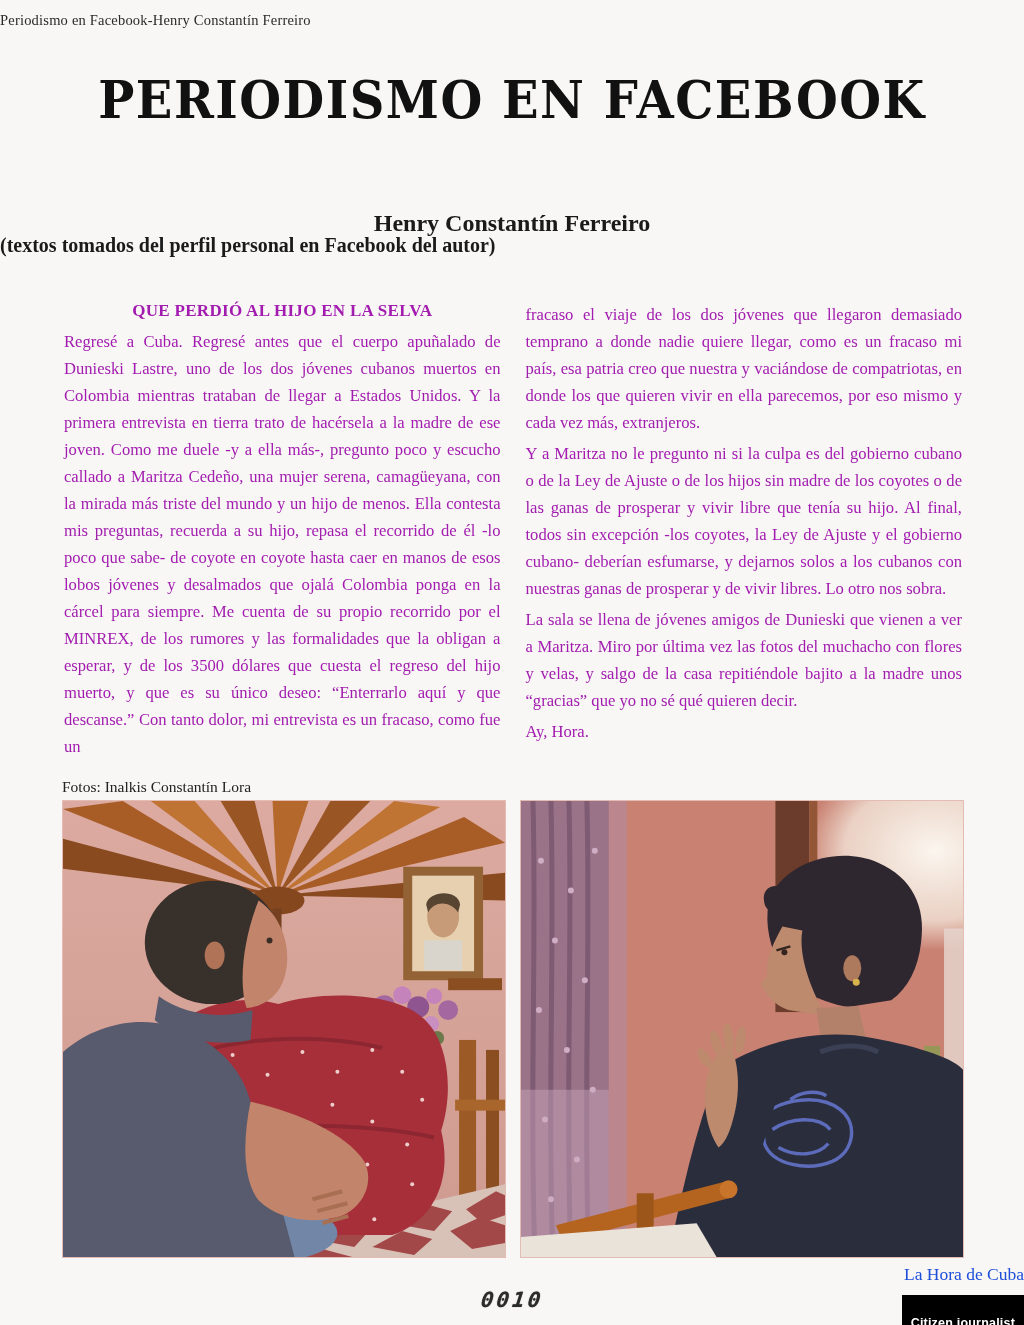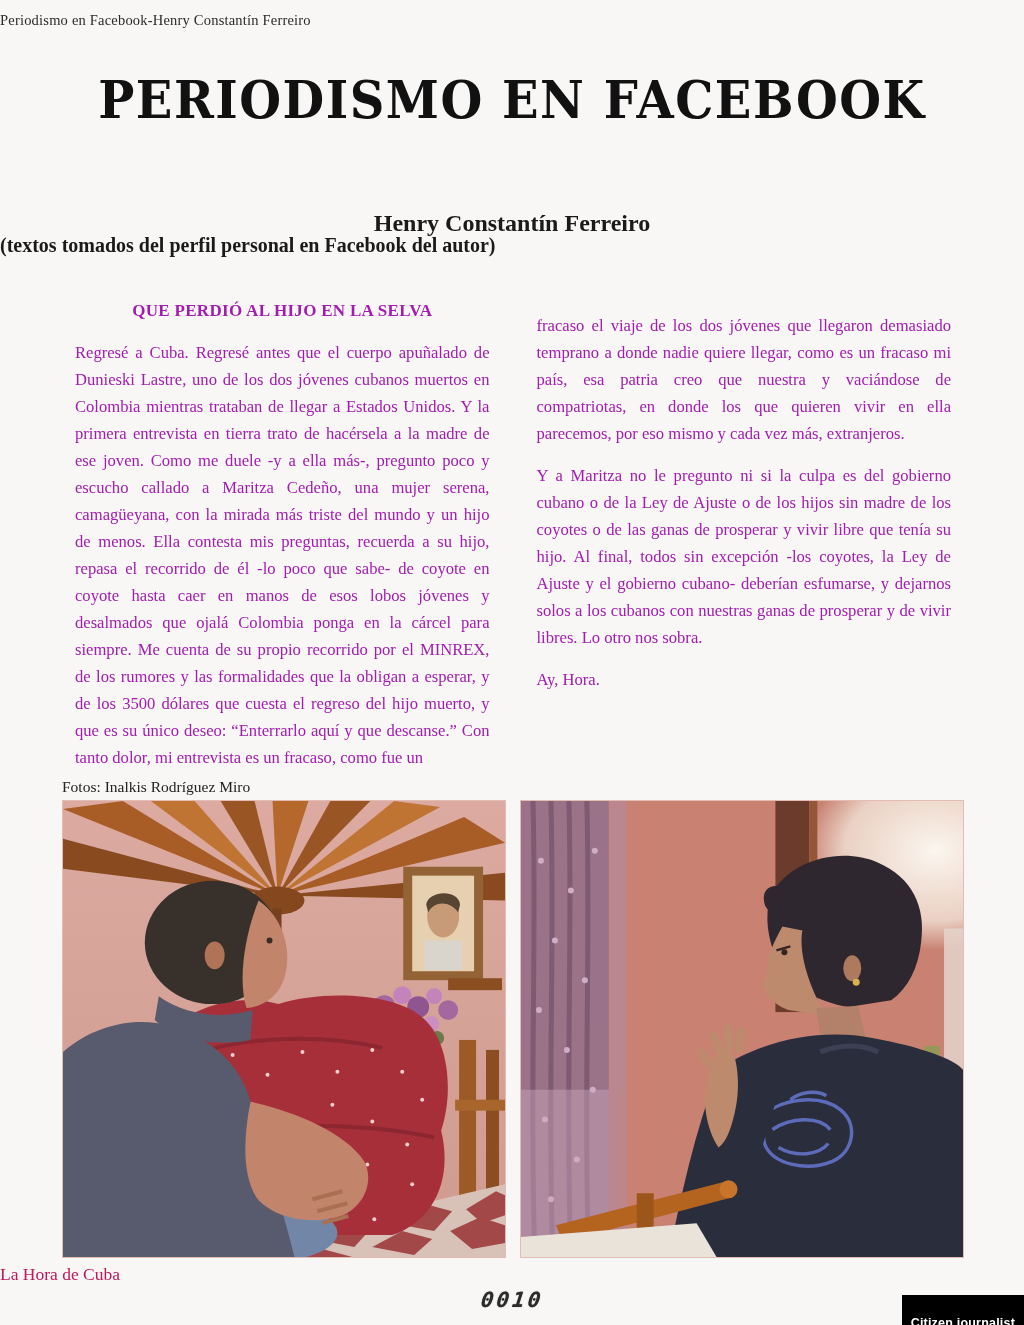--- a/index.html
+++ b/index.html
@@ -24,34 +24,34 @@
   }
   .subtitle{
     position:absolute;top:234px;left:0;width:100%;
     text-align:left;font-size:20px;font-weight:bold;color:#1a1a1a;
   }
   .columns{
     position:absolute;top:297px;left:60px;width:906px;height:478px;
     display:flex;gap:17px;overflow:hidden;
   }
   .col{flex:1 1 0;text-align:justify;font-size:16.6px;line-height:27px;color:#a21caf;}
-  .col p{margin:15px;}
+  .col p{margin:4px;}
   .col-heading{text-align:center;font-weight:bold;font-size:17px;letter-spacing:.3px;}
   .photo-credit{
     position:absolute;top:778px;left:62px;font-size:15.5px;color:#222;
   }
   .photos{
     position:absolute;top:800px;left:62px;width:902px;height:458px;
     display:flex;gap:14px;
   }
   .photos figure{margin:0;width:444px;height:458px;border:1px solid #e3bcb4;box-sizing:border-box;}
   .photos svg{display:block;width:100%;height:100%;}
   .footer-pub{
     position:absolute;top:1264px;left:0;width:100%;
-    text-align:left;font-size:17.5px;color:#be185d;
+    text-align:right;font-size:17.5px;color:#1d4ed8;
   }
   .page-number{
     position:absolute;top:1288px;left:0;width:100%;text-align:center;
   }
   .page-number span{
     display:inline-block;font-family:"DejaVu Sans Mono", monospace;
     font-size:21px;font-weight:bold;font-style:italic;letter-spacing:3px;
     transform:skewX(-7deg);color:#2b2b2b;text-shadow:0 0 1px #777;
   }
   .badge{
@@ -75,25 +75,26 @@
   <div class="subtitle">(textos tomados del perfil personal en Facebook del autor)</div>
 
   <div class="columns">
     <div class="col">
       <div class="col-heading">QUE PERDIÓ AL HIJO EN LA SELVA</div>
       <p>Regresé a Cuba. Regresé antes que el cuerpo apuñalado de Dunieski Lastre, uno de los dos jóvenes cubanos muertos en Colombia mientras trataban de llegar a Estados Unidos. Y la primera entrevista en tierra trato de hacérsela a la madre de ese joven. Como me duele -y a ella más-, pregunto poco y escucho callado a Maritza Cedeño, una mujer serena, camagüeyana, con la mirada más triste del mundo y un hijo de menos. Ella contesta mis preguntas, recuerda a su hijo, repasa el recorrido de él -lo poco que sabe- de coyote en coyote hasta caer en manos de esos lobos jóvenes y desalmados que ojalá Colombia ponga en la cárcel para siempre. Me cuenta de su propio recorrido por el MINREX, de los rumores y las formalidades que la obligan a esperar, y de los 3500 dólares que cuesta el regreso del hijo muerto, y que es su único deseo: “Enterrarlo aquí y que descanse.” Con tanto dolor, mi entrevista es un fracaso, como fue un</p>
     </div>
     <div class="col">
       <p>fracaso el viaje de los dos jóvenes que llegaron demasiado temprano a donde nadie quiere llegar, como es un fracaso mi país, esa patria creo que nuestra y vaciándose de compatriotas, en donde los que quieren vivir en ella parecemos, por eso mismo y cada vez más, extranjeros.</p>
       <p>Y a Maritza no le pregunto ni si la culpa es del gobierno cubano o de la Ley de Ajuste o de los hijos sin madre de los coyotes o de las ganas de prosperar y vivir libre que tenía su hijo. Al final, todos sin excepción -los coyotes, la Ley de Ajuste y el gobierno cubano- deberían esfumarse, y dejarnos solos a los cubanos con nuestras ganas de prosperar y de vivir libres. Lo otro nos sobra.</p>
+      <p>La sala se llena de jóvenes amigos de Dunieski que vienen a ver a Maritza. Miro por última vez las fotos del muchacho con flores y velas, y salgo de la casa repitiéndole bajito a la madre unos “gracias” que yo no sé qué quieren decir.</p>
       <p>Ay, Hora.</p>
     </div>
   </div>
 
-  <div class="photo-credit">Fotos: Inalkis Rodríguez Miro</div>
+  <div class="photo-credit">Fotos: Inalkis Constantín Lora</div>
 
   <div class="photos">
 
     <figure>
       <svg viewBox="0 0 443 458" preserveAspectRatio="none">
         <defs>
           <linearGradient id="wallL" x1="0" y1="0" x2="0" y2="1">
             <stop offset="0" stop-color="#dcaaa0"></stop>
             <stop offset="1" stop-color="#cf9a90"></stop>
           </linearGradient>

